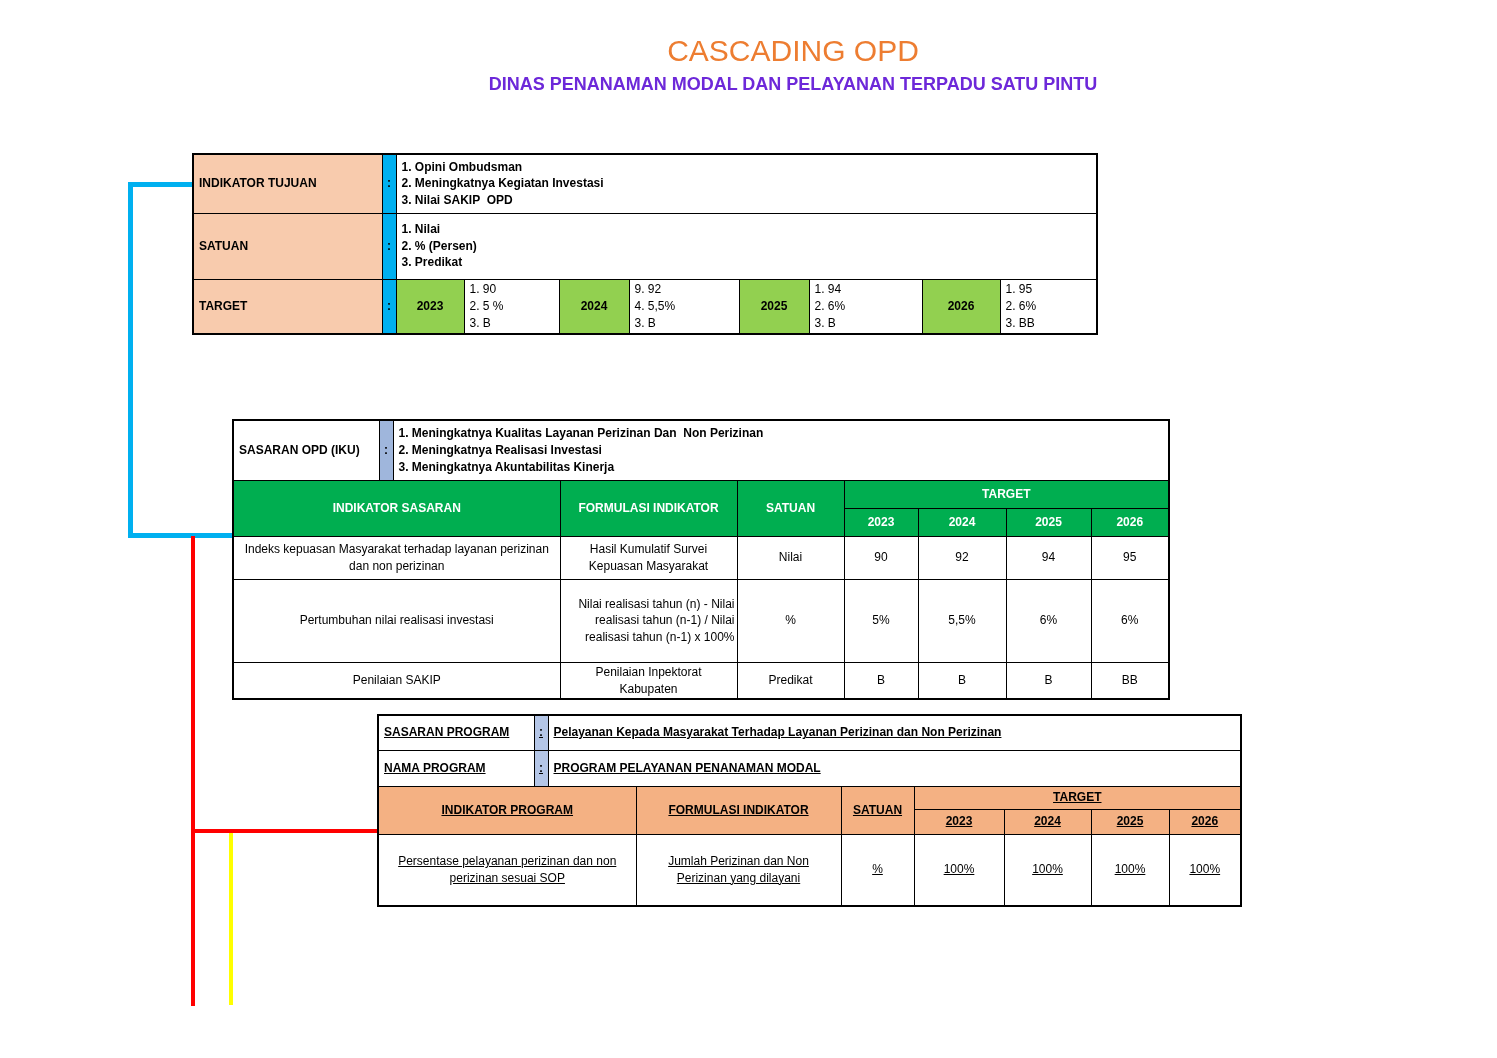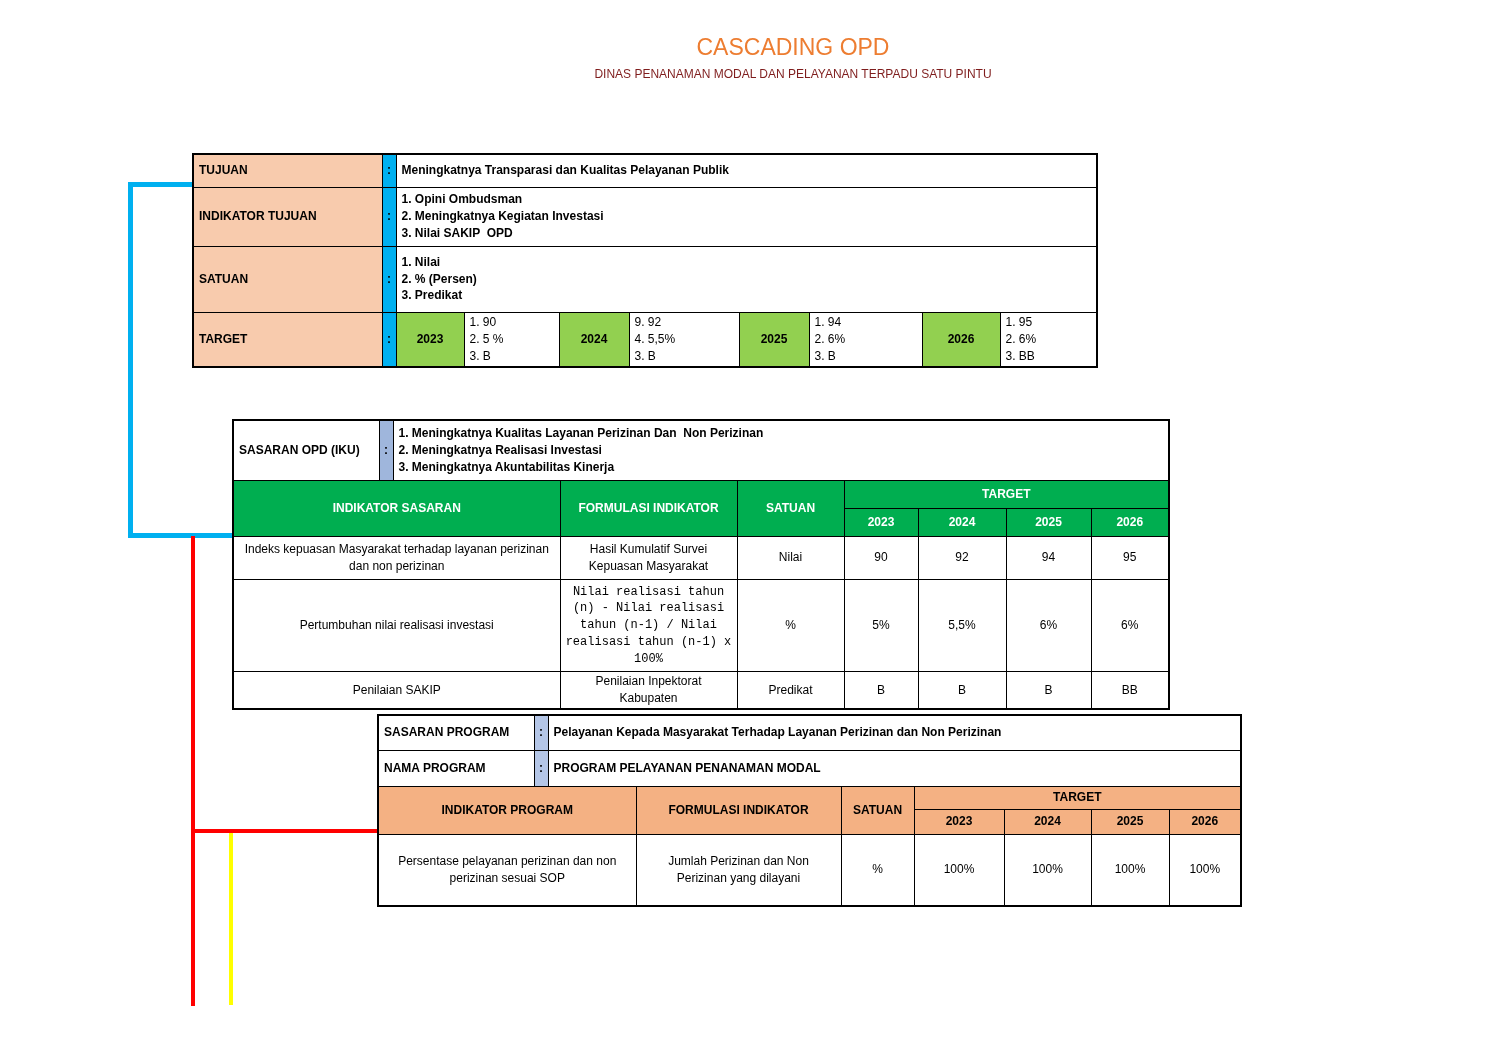--- a/index.html
+++ b/index.html
@@ -1,41 +1,41 @@
 <!DOCTYPE html>
 <html><head>
 <meta charset="utf-8">
 <style>
   html,body { margin:0; padding:0; }
   body {
     width:1497px; height:1058px; position:relative; background:#ffffff;
     font-family:"Liberation Sans", sans-serif; color:#000;
   }
   .hdr { position:absolute; left:293px; top:34px; width:1000px; text-align:center; }
-  .title { font-size:23px; font-weight:400; color:#ED7D31; letter-spacing:0px; }
-  .subtitle { font-size:12px; font-weight:400; color:#7f1d1d; margin-top:6px; }
+  .title { font-size:30px; font-weight:400; color:#ED7D31; letter-spacing:0px; }
+  .subtitle { font-size:18px; font-weight:700; color:#6d28d9; margin-top:6px; }
 
   table.tbl { border-collapse:collapse; table-layout:fixed; position:absolute; }
   table.tbl td { border:1.6px solid #000; padding:1px 5px; vertical-align:middle;
                  font-size:12px; overflow:hidden; }
   table.tbl { border:2.5px solid #000; }
   .t1 td, .t2 td, .t3 td { line-height:1.4; }
 
   .lbl-peach { background:#F8CBAD; font-weight:700; }
   .colon-cyan { background:#00B0F0; text-align:center; font-weight:700; padding:0 !important; }
   .colon-peri2 { background:#9FB6DC; text-align:center; font-weight:700; padding:0 !important; }
   .colon-peri3 { background:#B4C6E7; text-align:center; font-weight:700; padding:0 !important; }
   .cnt-b { font-weight:700; }
   .green-year { background:#92D050; font-weight:700; text-align:center; }
   .tv { font-weight:400; }
   .g-head { background:#00AE50; color:#fff; font-weight:700; text-align:center; }
   .p-head { background:#F4B183; color:#000; font-weight:700; text-align:center; }
   .cell-c { text-align:center; }
   .cell-l { text-align:center; }
-  .small-txt { font-size:9px; line-height:1.25; text-align:center; padding:4px 2px !important;font-family:Liberation Mono, monospace; }
+  .small-txt { font-size:9px; line-height:1.25; text-align:right; padding:16px 2px !important; }
   .ln { white-space:pre-wrap; }
 
   .line { position:absolute; }
   .line-blue { background:#00B0F0; }
   .line-red { background:#FF0000; }
   .line-yellow { background:#FFFF00; }
 </style>
 </head>
 <body>
 
@@ -58,25 +58,20 @@
     <col style="width:68px">
       <col style="width:95px">
     <col style="width:70px">
       <col style="width:110px">
     <col style="width:70px">
       <col style="width:113px">
     <col style="width:78px">
       <col style="width:97px">
   </colgroup>
   <tbody>
-      <tr style="height:33px;">
-    <td class="lbl-peach">TUJUAN</td>
-    <td class="colon-cyan">:</td>
-    <td class="cnt-b" colspan="8">Meningkatnya Transparasi dan Kualitas Pelayanan Publik</td>
-  </tr>
   <tr style="height:59px;">
     <td class="lbl-peach">INDIKATOR TUJUAN</td>
     <td class="colon-cyan">:</td>
     <td class="cnt-b" colspan="8">
       <div class="ln">1. Opini Ombudsman</div>
       <div class="ln">2. Meningkatnya Kegiatan Investasi</div>
       <div class="ln">3. Nilai SAKIP  OPD</div>
     </td>
   </tr>
   <tr style="height:66px;">
@@ -176,21 +171,21 @@
     <td class="cell-c">Penilaian Inpektorat Kabupaten</td>
     <td class="cell-c">Predikat</td>
     <td class="cell-c">B</td>
     <td class="cell-c">B</td>
     <td class="cell-c">B</td>
     <td class="cell-c">BB</td>
   </tr>
 </tbody>
   </table>
 
-<table class="tbl t3" style="left:377px; top:714px; width:863px;">
+<table class="tbl t3" style="left:377px; top:714px; width:863px;text-decoration:underline;">
   <colgroup>
     <col style="width:156px">
       <col style="width:14px">
       <col style="width:88px">
     <col style="width:205px">
       <col style="width:73px">
     <col style="width:90px">
       <col style="width:87px">
       <col style="width:78px">
       <col style="width:72px">

